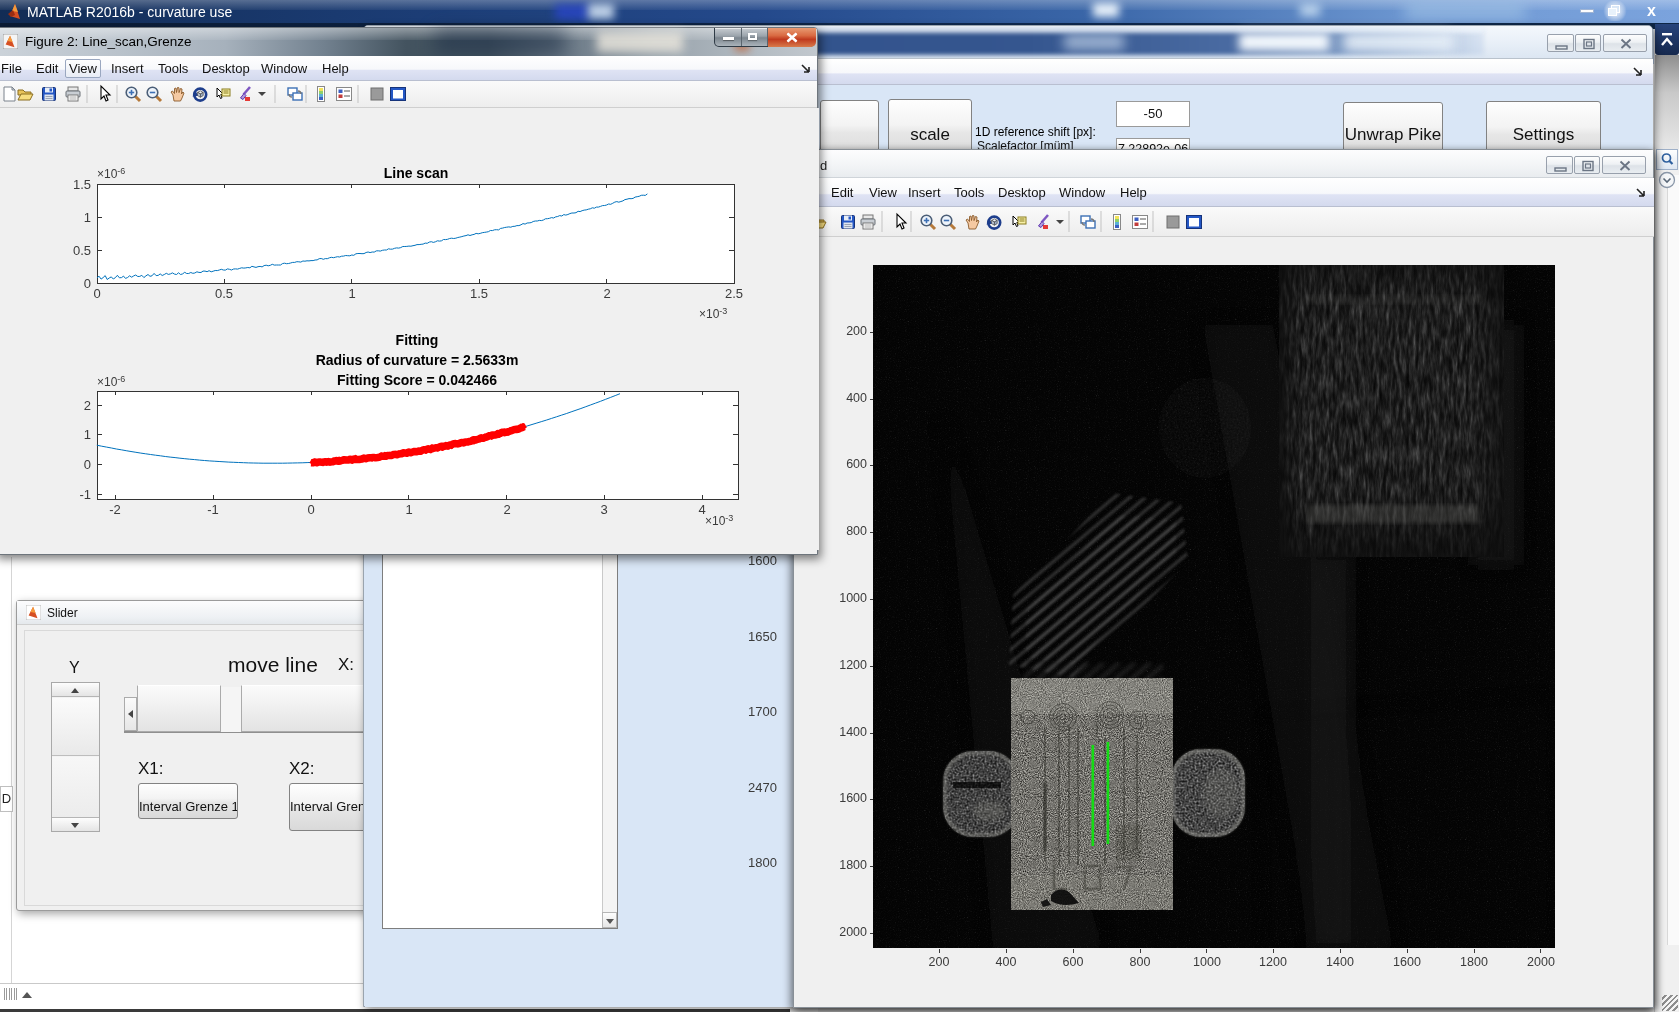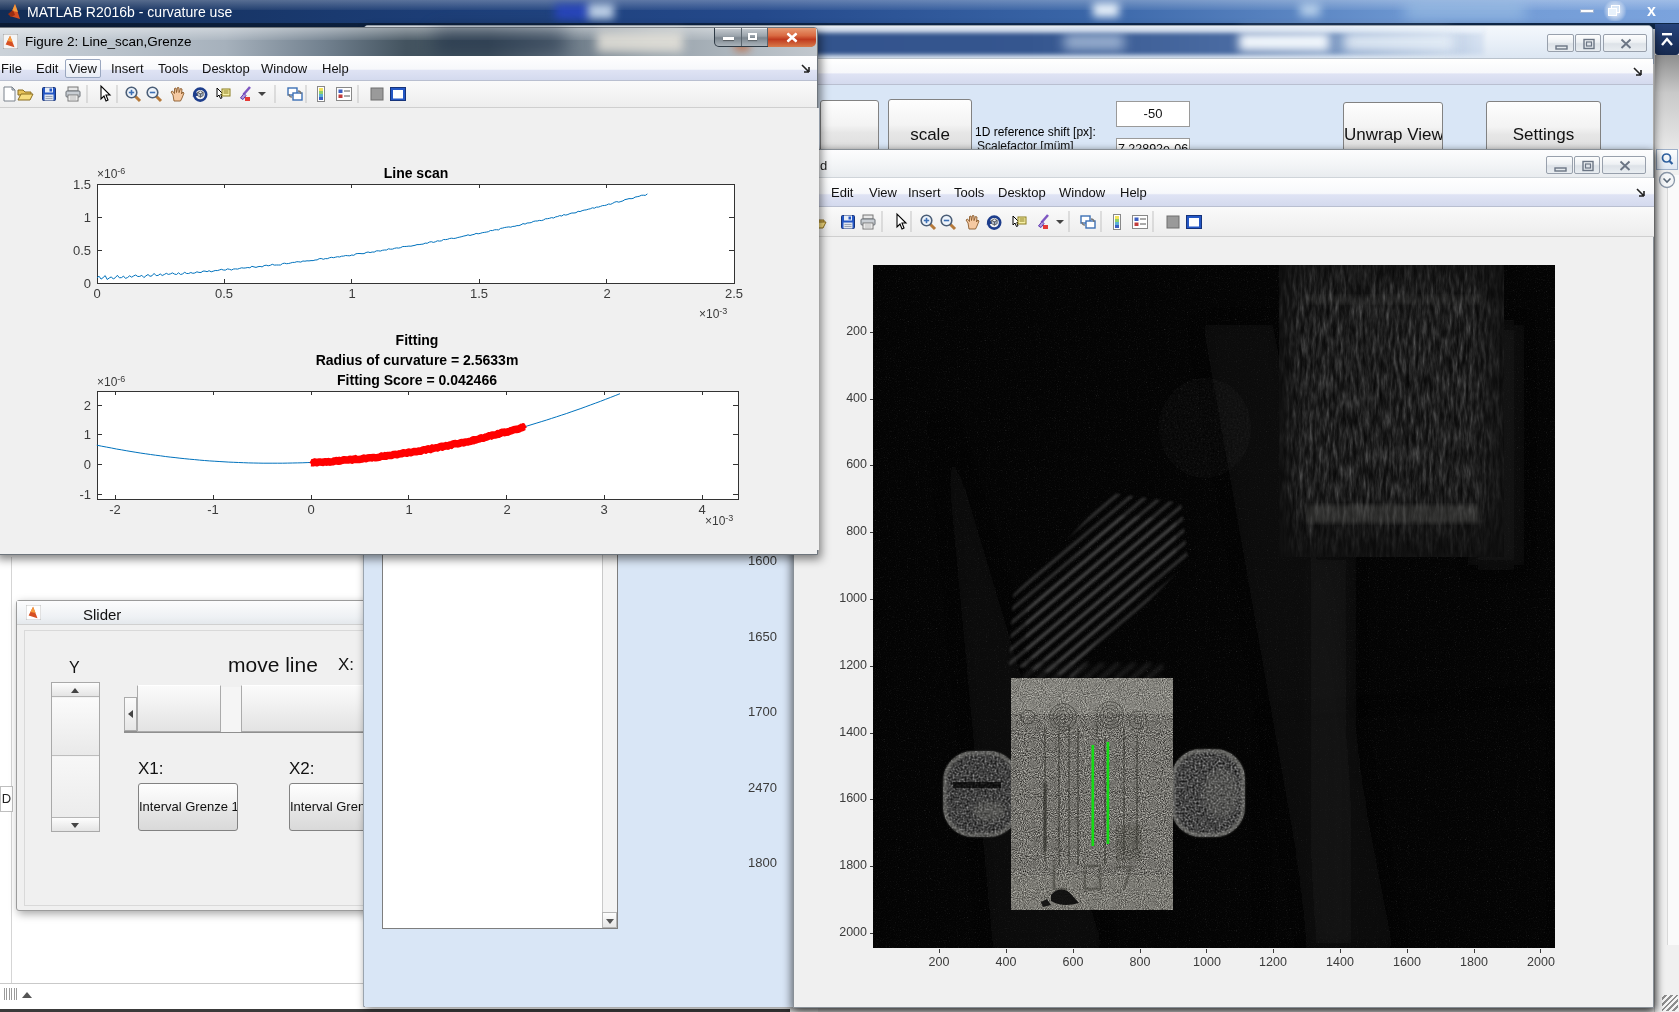--- a/index.html
+++ b/index.html
@@ -76,21 +76,21 @@
 </div>
 <div class="abs" style="left:1662px;top:995px;width:16px;height:16px;background:repeating-linear-gradient(135deg,#f4f4f4 0 2px,#8e8e8e 2px 4px);"></div>
 
 <div class="win" style="left:16px;top:600px;width:412px;height:311px;background:#f0f0f0;border-radius:3px;border-color:#9b9b9b;box-shadow:2px 3px 8px rgba(0,0,0,0.35);">
   <div class="abs" style="left:0;top:0;width:100%;height:24px;background:linear-gradient(#fcfcfd,#eef1f4 70%,#e4e8ec);border-bottom:1px solid #d0d0d0;">
     <svg class="abs" style="left:9px;top:4px;" width="15" height="15" viewBox="0 0 17 17">
         <rect x="0" y="0" width="17" height="17" rx="2" fill="#fff" stroke="#bbb"></rect>
         <polygon points="8,2 13,15 3,12" fill="#d64f22"></polygon>
         <polygon points="8,2 11,9 5,8" fill="#f59a3c"></polygon>
       </svg>
-    <div class="abs" style="left:30px;top:5px;font-size:15px;color:#111;margin-left:36px;">Slider</div>
+    <div class="abs" style="left:30px;top:5px;font-size:12px;color:#111;">Slider</div>
   </div>
   <div class="abs" style="left:7px;top:29px;width:398px;height:276px;background:#f0f0f0;border:1px solid #d9d9d9;">
 
     <div class="abs" style="left:44px;top:28px;font-size:16px;color:#111;">Y</div>
 
     <div class="abs" style="left:26px;top:51px;width:49px;height:150px;border:1px solid #a9a9a9;background:#f3f3f3;">
       <div class="abs" style="left:0;top:0;width:47px;height:14px;background:linear-gradient(#fdfdfd,#e4e4e4);border-bottom:1px solid #b5b5b5;">
           <div class="abs" style="left:19px;top:5px;width:0;height:0;border-left:4px solid transparent;border-right:4px solid transparent;border-bottom:5px solid #444;"></div>
         </div>
       <div class="abs" style="left:0;top:15px;width:47px;height:58px;background:linear-gradient(#fbfbfb,#e9e9e9);border-bottom:1px solid #bdbdbd;"></div>
@@ -104,21 +104,21 @@
 
     <div class="abs" style="left:99px;top:54px;width:299px;height:48px;border-bottom:2px solid #8f8f8f;">
       <div class="abs" style="left:0;top:12px;width:13px;height:34px;background:linear-gradient(#fbfbfb,#e6e6e6);border:1px solid #ababab;">
           <div class="abs" style="left:3px;top:12px;width:0;height:0;border-top:4px solid transparent;border-bottom:4px solid transparent;border-right:5px solid #444;"></div>
         </div>
       <div class="abs" style="left:13px;top:0;width:84px;height:47px;background:linear-gradient(#fbfbfb,#e3e3e3);border:1px solid #ababab;border-top-color:#fff;"></div>
       <div class="abs" style="left:97px;top:2px;width:20px;height:45px;background:#f5f5f5;"></div>
       <div class="abs" style="left:117px;top:0;width:182px;height:47px;background:linear-gradient(#fbfbfb,#e3e3e3);border:1px solid #ababab;border-top-color:#fff;"></div>
     </div>
     <div class="abs" style="left:113px;top:128px;font-size:17px;color:#111;">X1:</div>
-    <div class="btn" style="left:113px;top:152px;width:100px;height:48px;font-size:13px;line-height:46px;border-radius:3px;">Interval Grenze 1</div>
+    <div class="btn" style="left:113px;top:152px;width:100px;height:36px;font-size:13px;line-height:46px;border-radius:3px;">Interval Grenze 1</div>
     <div class="abs" style="left:264px;top:128px;font-size:17px;color:#111;">X2:</div>
     <div class="btn" style="left:264px;top:152px;width:100px;height:48px;font-size:13px;line-height:46px;border-radius:3px;">Interval Grenze 2</div>
   </div>
 </div>
 
 <div class="win" style="left:363px;top:25px;width:1290px;height:982px;background:#d9e6f6;border-radius:5px 5px 0 0;border-color:#9aa4ae;">
 
   <div class="abs" style="left:0;top:0;width:100%;height:33px;border-radius:4px 4px 0 0;background:linear-gradient(#f4f8fc,#e9f0f8 50%,#dce6f2);border-bottom:1px solid #b9c2cc;overflow:hidden;">
     <div class="abs" style="left:-20px;top:3px;width:1140px;height:26px;background:linear-gradient(90deg,#2f4f8a 0%,#35568f 60%,#4a6ba2 78%,#7d9ac4 88%,rgba(175,197,228,0.3) 100%);filter:blur(2px);"></div>
     <div class="abs" style="left:-20px;top:0;width:1140px;height:7px;background:rgba(240,246,252,0.75);filter:blur(2px);"></div>
@@ -151,21 +151,21 @@
   </div>
 
   <div class="abs" style="left:1px;top:59px;width:1288px;height:922px;background:#d9e6f6;">
 
     <div class="btn" style="left:455px;top:15px;width:59px;height:60px;"></div>
     <div class="btn" style="left:523px;top:14px;width:84px;height:62px;font-size:17px;line-height:70px;">scale</div>
     <div class="abs" style="left:610px;top:22px;font-size:12px;color:#000000;margin-top:18px;">1D reference shift [px]:</div>
     <div class="edit" style="left:751px;top:16px;width:74px;height:26px;font-size:13px;line-height:24px;">-50</div>
     <div class="abs" style="left:612px;top:54px;font-size:12px;color:#111;">Scalefactor [müm]</div>
     <div class="edit" style="left:751px;top:53px;width:74px;height:26px;font-size:12.5px;line-height:21px;">7.22892e-06</div>
-    <div class="btn" style="left:978px;top:17px;width:100px;height:60px;font-size:17px;line-height:64px;">Unwrap View</div>
+    <div class="btn" style="left:978px;top:17px;width:100px;height:60px;font-size:17px;line-height:64px;">Unwrap Pike</div>
     <div class="btn" style="left:1121px;top:16px;width:115px;height:62px;font-size:17px;line-height:66px;">Settings</div>
 
     <div class="abs" style="left:17px;top:464px;width:236px;height:380px;background:#fff;border:1px solid #7e7e7e;">
       <div class="abs" style="right:0;top:0;width:15px;height:100%;border-left:1px solid #c9c9c9;background:#f4f4f4;"></div>
       <div class="abs" style="right:0;bottom:0;width:15px;height:16px;background:linear-gradient(#fdfdfd,#e6e6e6);border:1px solid #b5b5b5;">
         <div class="abs" style="left:3px;top:6px;width:0;height:0;border-left:4px solid transparent;border-right:4px solid transparent;border-top:5px solid #555;"></div>
       </div>
     </div>
 
     <div class="ticklab" style="left:350px;top:468px;width:62px;text-align:right;">1600</div>

